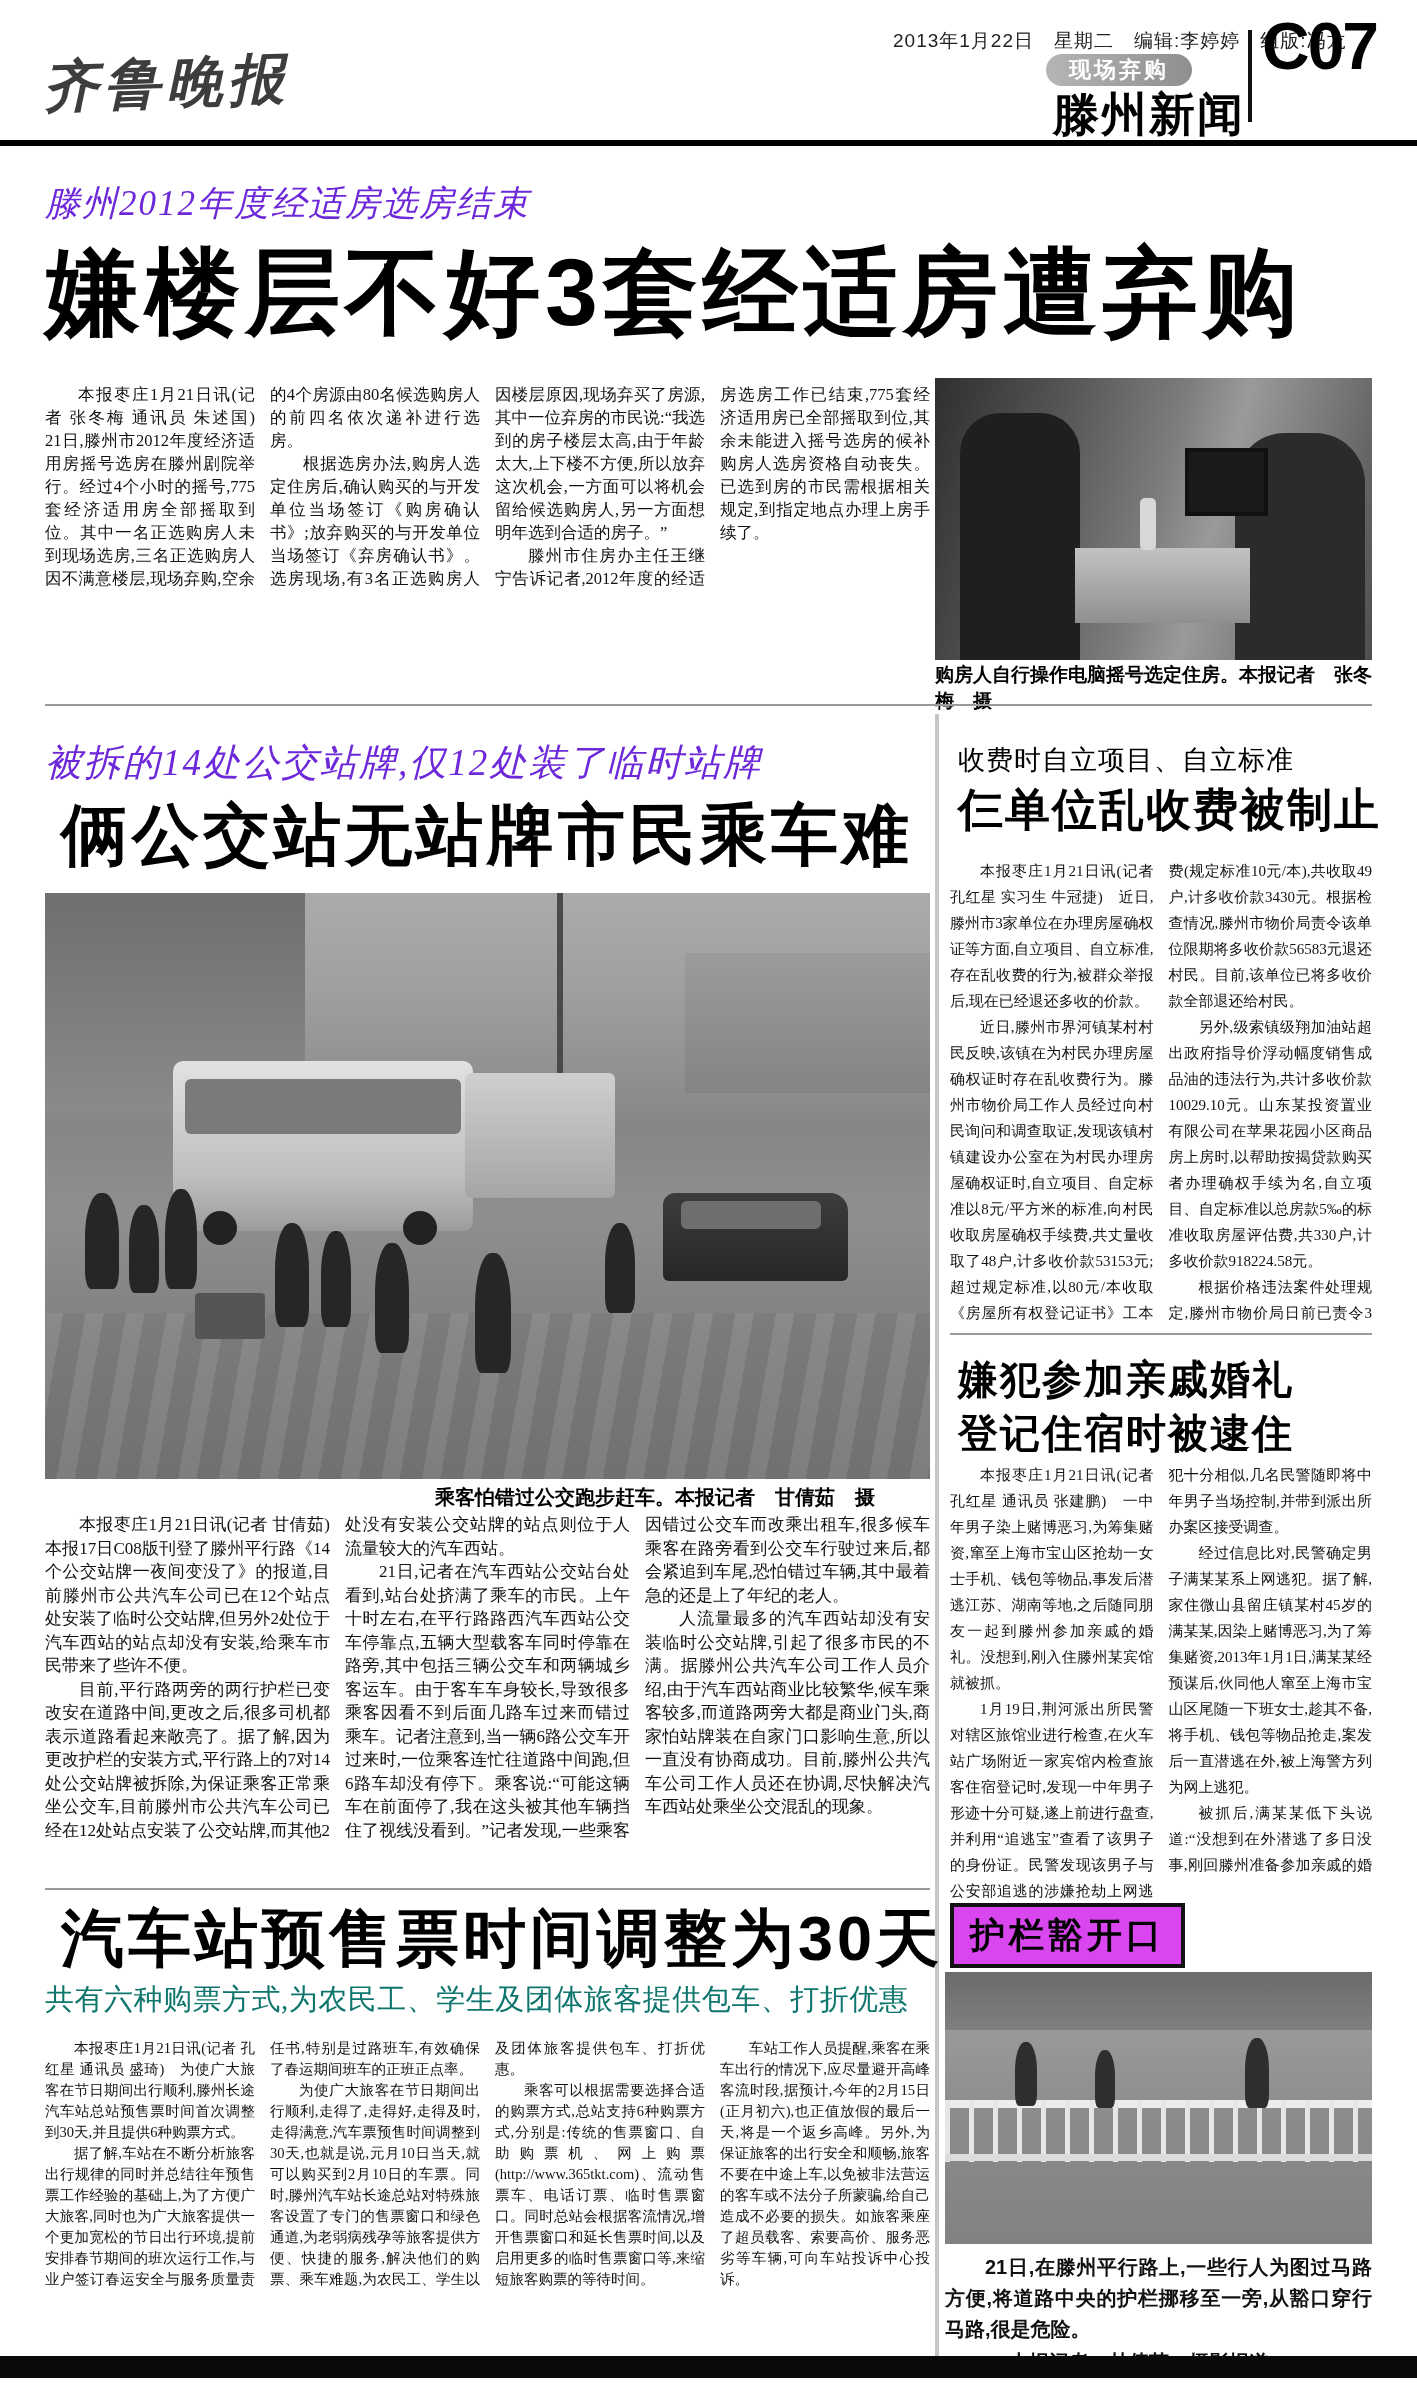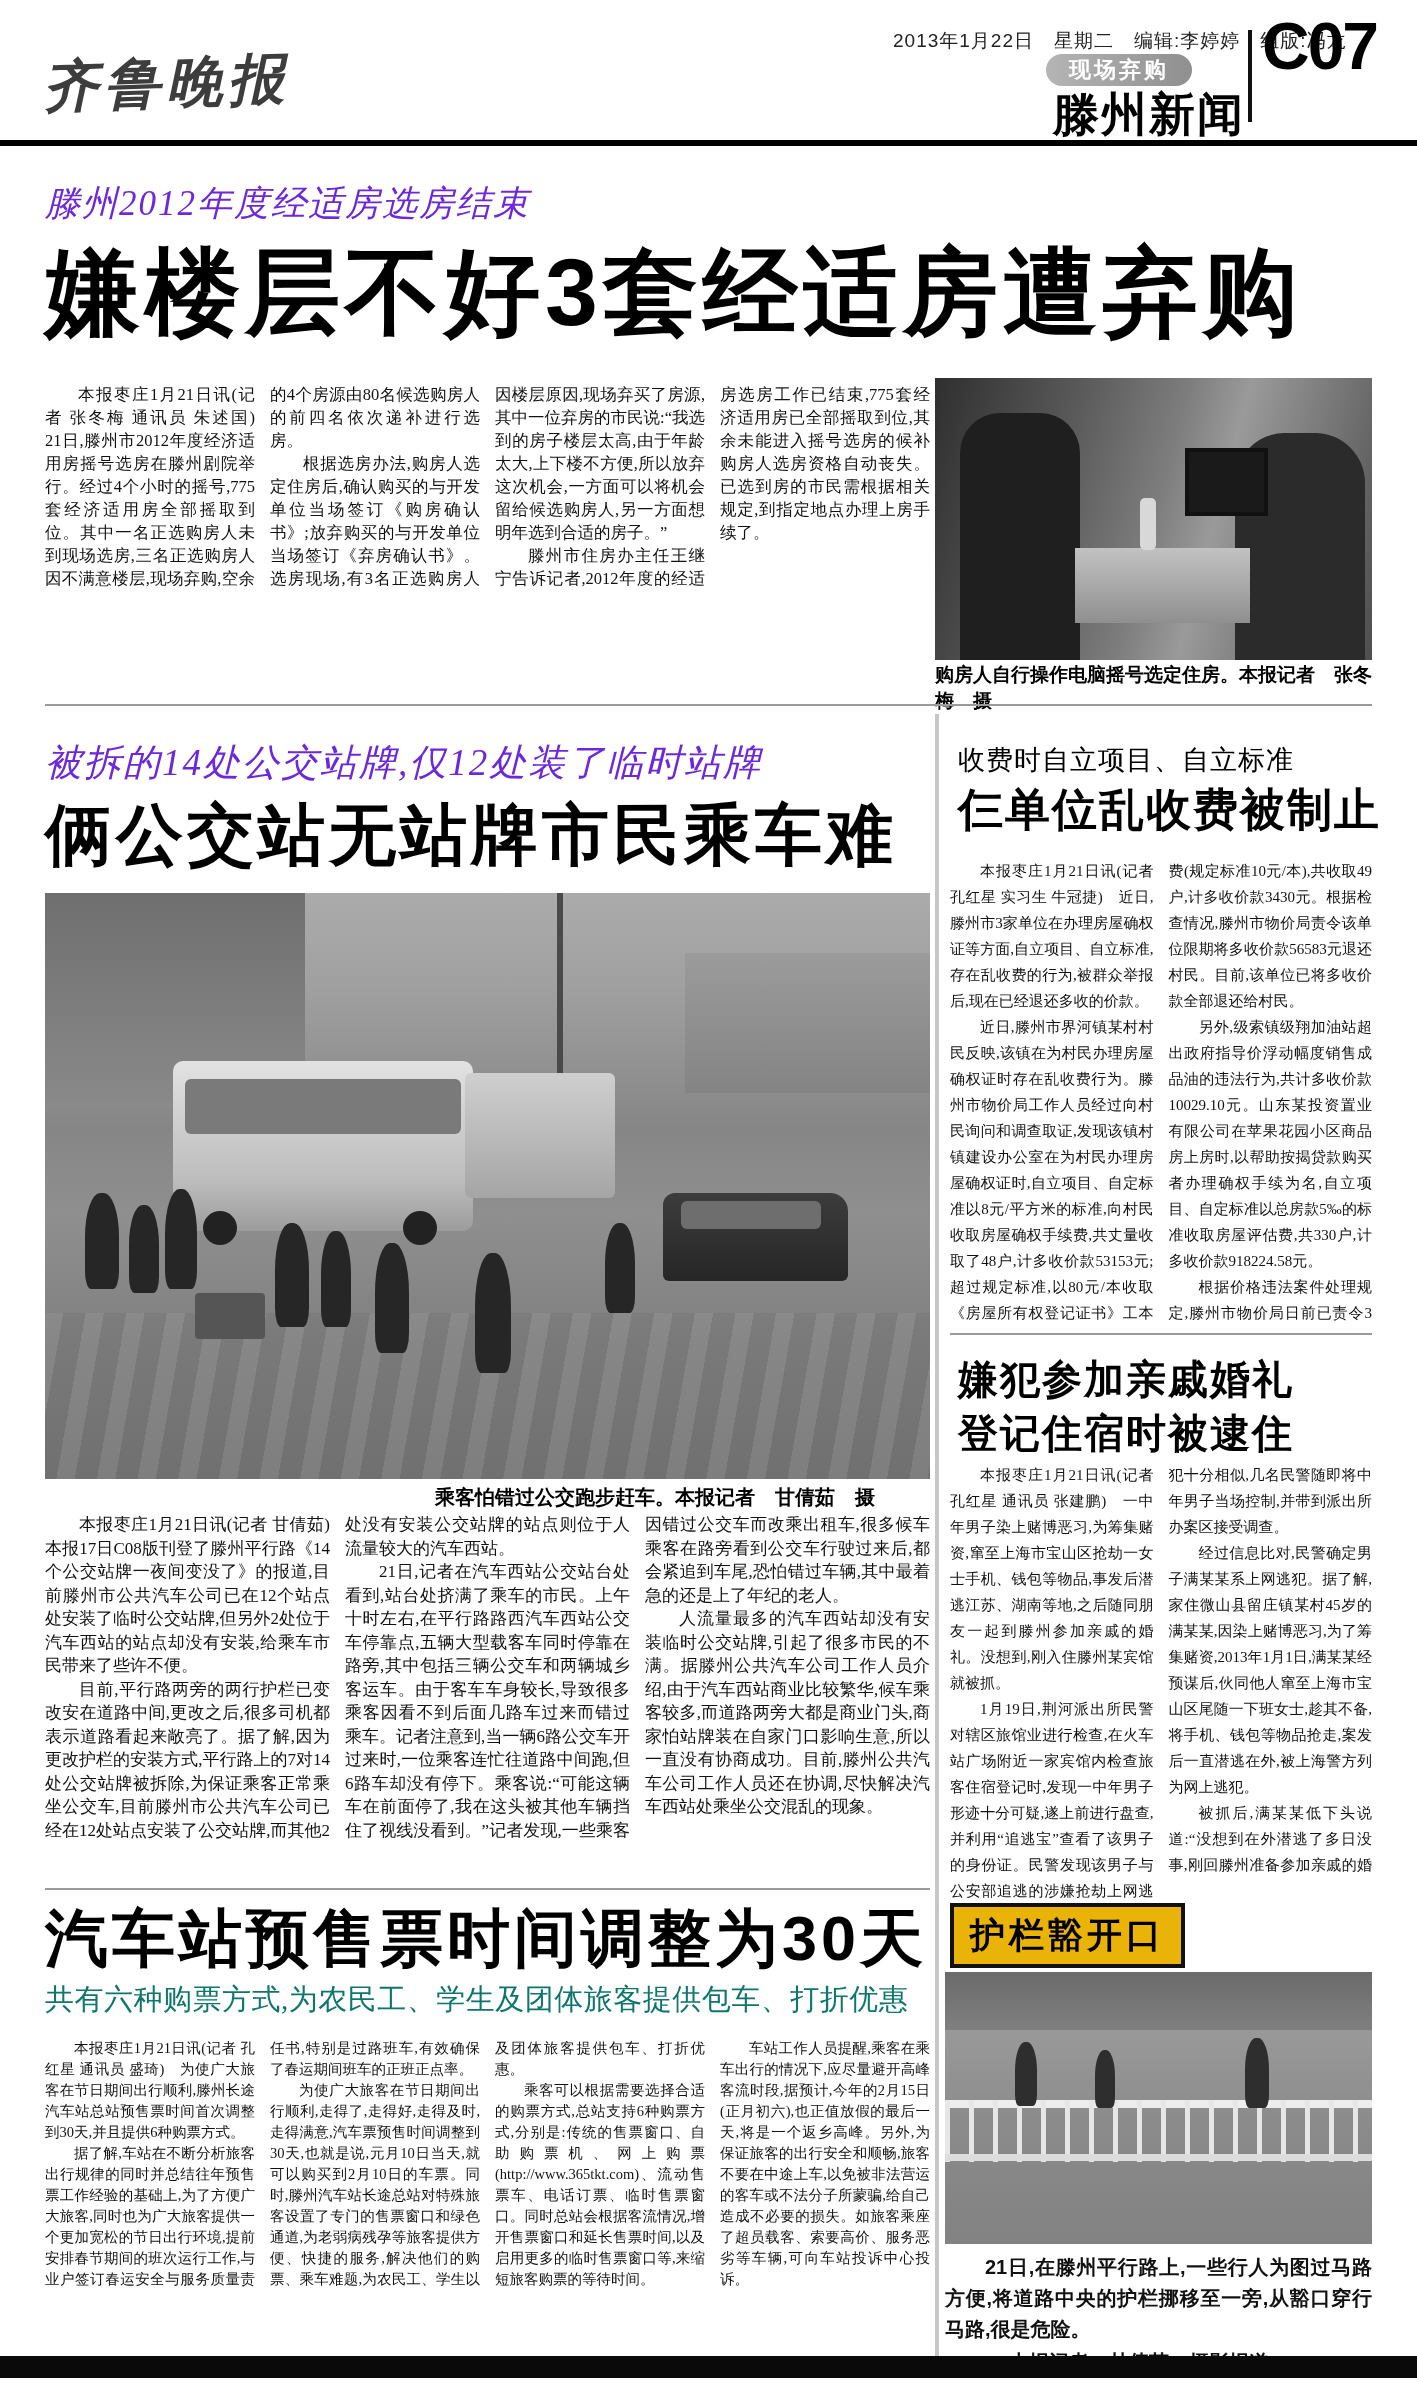--- a/index.html
+++ b/index.html
@@ -26,21 +26,21 @@
   .rule-a1{left:45px;top:704px;width:1327px;height:2px;background:#9a9a9a;}
   .rule-a2a5{left:45px;top:1888px;width:885px;height:2px;background:#9a9a9a;}
   .rule-a3a4{left:950px;top:1333px;width:422px;height:2px;background:#9a9a9a;}
   .rule-bottom{left:0;top:2356px;width:1417px;height:22px;background:#0a0a0a;}
 
   
   .kicker-lg{font-size:35px;letter-spacing:2px;white-space:nowrap;color:#6d28d9;font-style:italic;}
   .headline-xxl{font-size:95px;font-weight:900;font-family:"Liberation Sans","DejaVu Sans",sans-serif;
                 letter-spacing:5px;white-space:nowrap;color:#000;}
   .headline-xl{font-size:67px;font-weight:900;font-family:"Liberation Sans","DejaVu Sans",sans-serif;
-               letter-spacing:4px;white-space:nowrap;color:#000;}
+               letter-spacing:4px;white-space:nowrap;color:#000;margin-left:16px;}
   .kicker-sm{font-size:27px;letter-spacing:1px;white-space:nowrap;color:#000;}
   .headline-lg{font-size:45px;font-weight:900;font-family:"Liberation Sans","DejaVu Sans",sans-serif;
                letter-spacing:2px;white-space:nowrap;color:#000;}
   .headline-md{font-size:40px;font-weight:900;font-family:"Liberation Sans","DejaVu Sans",sans-serif;
                letter-spacing:2px;line-height:54px;white-space:nowrap;color:#000;}
   .subhead{font-size:29px;letter-spacing:0.5px;white-space:nowrap;color:#0f766e;}
 
   
   .body-cols{column-gap:15px;text-align:justify;overflow:hidden;}
   .body-cols p{margin:0;text-indent:2em;}
@@ -91,21 +91,21 @@
   .ph3 .shops{position:absolute;left:0;top:0;width:427px;height:58px;background:linear-gradient(#6b6b6b,#7f7f7f);}
   .ph3 .fence{position:absolute;left:0;top:128px;width:427px;height:62px;
        background:repeating-linear-gradient(90deg,#e6e6e6 0 5px,rgba(0,0,0,0) 5px 24px);}
   .ph3 .rail{position:absolute;left:0;top:128px;width:427px;height:8px;background:#ededed;}
   .ph3 .rail2{position:absolute;left:0;top:182px;width:427px;height:7px;background:#dcdcdc;}
   .ph3 .person{position:absolute;background:#2e2e2e;border-radius:45% 45% 18% 18%;}
 
   
   .box-title{left:950px;top:1903px;border:4px solid #111;padding:5px 16px;
              font-size:35px;font-weight:900;font-family:"Liberation Sans","DejaVu Sans",sans-serif;
-             letter-spacing:4px;color:#000;background:#eab308;}
+             letter-spacing:4px;color:#000;background:#d946ef;}
 </style>
 </head>
 <body>
 
 <div class="page">
 
   <div class="abs masthead">齐鲁晚报</div>
   <div class="abs dateline">2013年1月22日　星期二　编辑:李婷婷　组版:冯龙</div>
   <div class="abs badge">现场弃购</div>
   <div class="abs section-title">滕州新闻</div>

